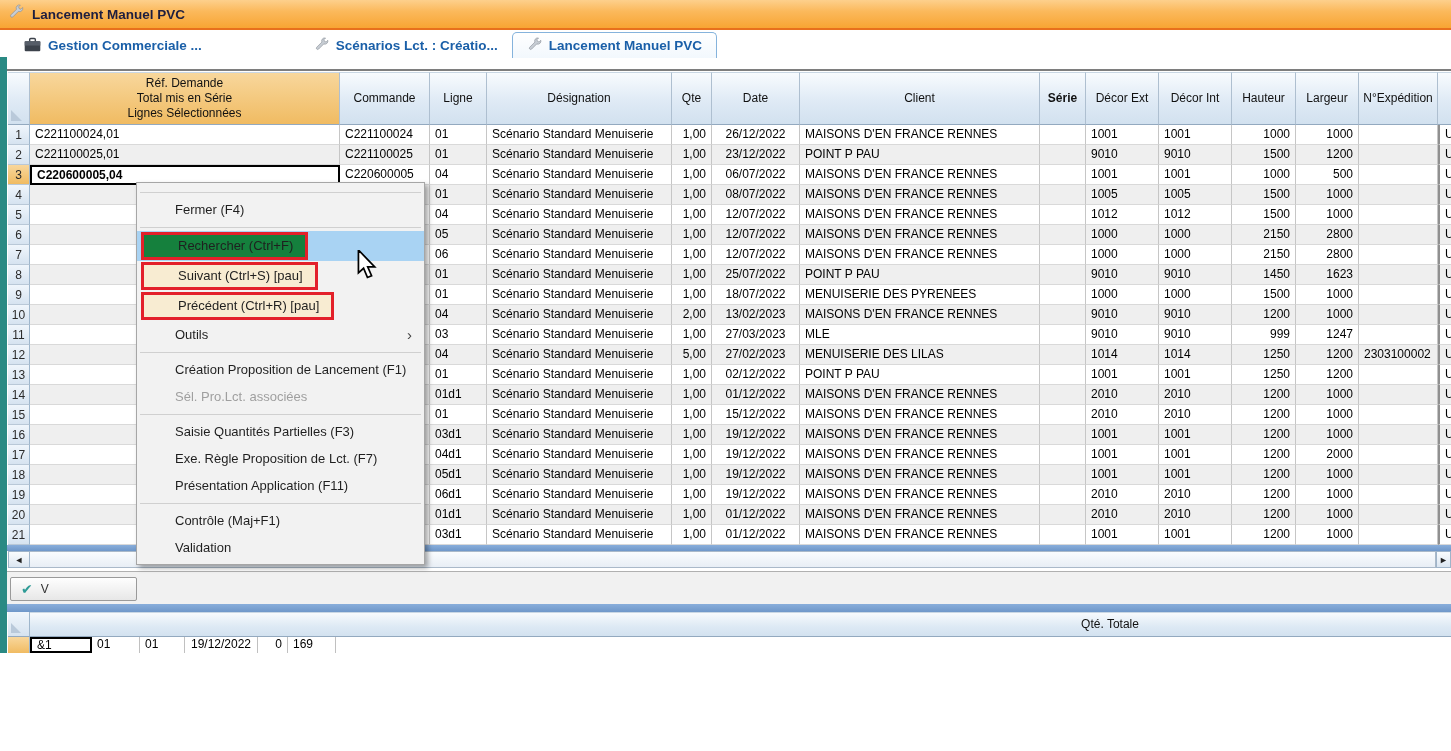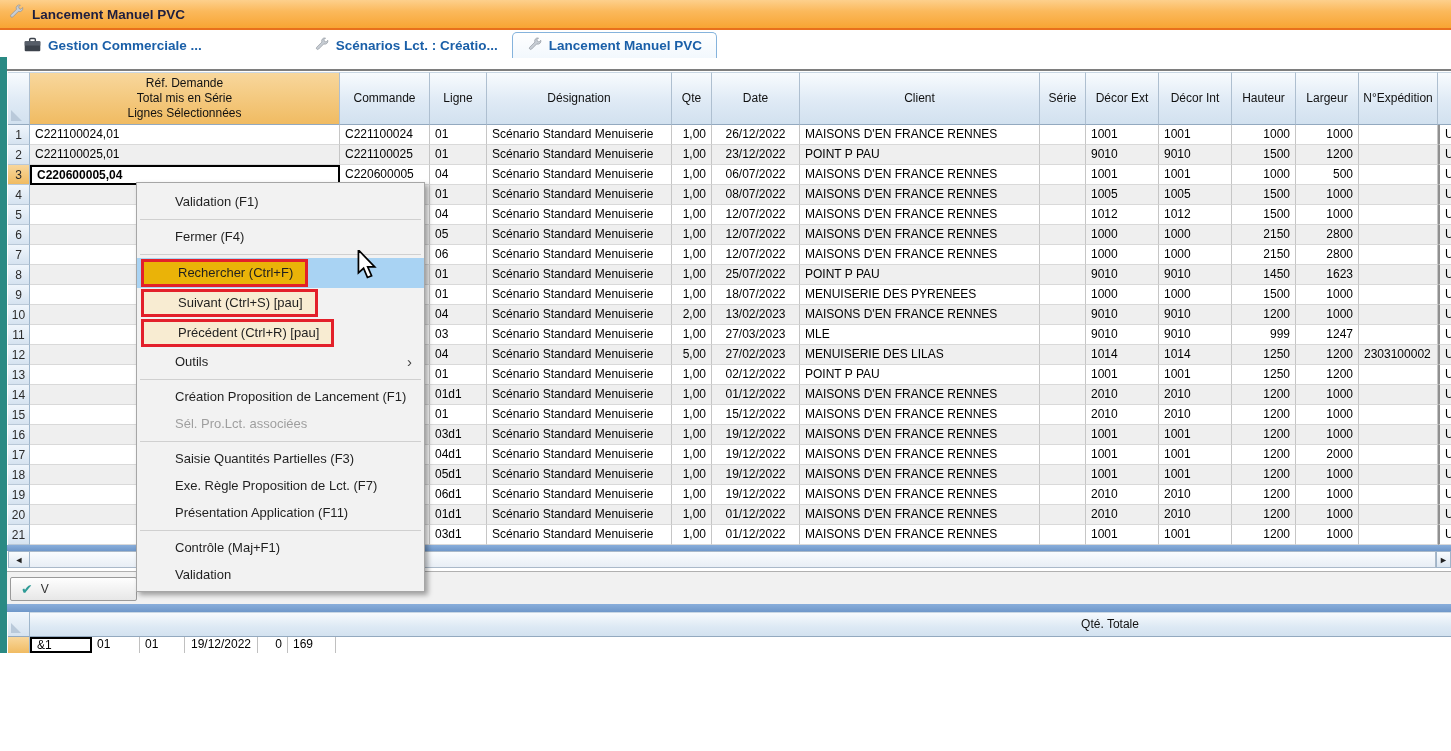--- a/index.html
+++ b/index.html
@@ -90,21 +90,21 @@
   .menu { position:absolute; left:136px; top:182px; width:289px;
     background:#f2f2f2; border:1px solid #a6a6a6; box-shadow:3px 3px 5px rgba(0,0,0,.35);
     padding:5px 0 3px 0; z-index:50; }
   .mi { height:27px; line-height:27px; font-size:13px; color:#1f1f1f;
     padding-left:38px; position:relative; white-space:nowrap; }
   .mi.disabled { color:#9f9f9f; }
   .mi.hoverrow { background:#a9d3f3; height:30px; line-height:30px; }
   .mi.boxed { height:30px; line-height:30px; padding-left:0; }
   .mi.boxed .lbl { display:inline-block; margin-left:4px; padding:0 12px 0 34px;
     border:3px solid #e3202a; line-height:22px; }
-  .mi.boxed .lbl.teal { background:#eab308; }
+  .mi.boxed .lbl.teal { background:#15803d; }
   .mi.boxed .lbl.beige { background:#f8ecd2; }
   .msep { height:1px; background:#d0d0d0; margin:4px 3px 3px 3px; }
   .subarrow { position:absolute; right:12px; top:0; font-size:15px; color:#444; }
 
   
   .cursor { position:absolute; left:356px; top:250px; z-index:90; }
 </style>
 </head>
 <body>
 
@@ -156,21 +156,21 @@
       <div class="hcell corner"></div>
     <div class="hcell orange" style="width: 310px;">Réf. Demande
 Total mis en Série
 Lignes Sélectionnées</div>
         <div class="hcell" style="width: 90px;">Commande</div>
         <div class="hcell" style="width: 57px;">Ligne</div>
         <div class="hcell" style="width: 185px;">Désignation</div>
         <div class="hcell" style="width: 40px;">Qte</div>
         <div class="hcell" style="width: 88px;">Date</div>
         <div class="hcell" style="width: 240px; text-align: right;">Client</div>
-        <div class="hcell" style="width: 46px;">Série</div>
+        <div class="hcell" style="width: 46px; font-weight: bold;">Série</div>
         <div class="hcell" style="width: 73px;">Décor Ext</div>
         <div class="hcell" style="width: 73px;">Décor Int</div>
         <div class="hcell" style="width: 64px;">Hauteur</div>
         <div class="hcell" style="width: 63px;">Largeur</div>
         <div class="hcell" style="width: 79px;">N°Expédition</div>
         <div class="hcell" style="width: 14px;"></div>
       </div>
     <div>
         <div class="trow">
           <div class="rownum">1</div>
@@ -560,21 +560,20 @@
     <div class="rowhdr"></div>
   <div class="bcell a-left selected" style="width: 62px;">&amp;1</div>
       <div class="bcell a-left" style="width: 48px;">01</div>
       <div class="bcell a-left" style="width: 45px;">01</div>
       <div class="bcell a-center" style="width: 73px;">19/12/2022</div>
       <div class="bcell a-right" style="width: 30px;">0</div>
       <div class="bcell a-left" style="width: 48px;">169</div>
     </div>
 
   <div class="menu">
-      <div class="mi"><span class="lbl">Validation (F1)</span></div>
       <div class="msep"></div>
       <div class="mi"><span class="lbl">Fermer (F4)</span></div>
       <div class="msep"></div>
       <div class="mi hoverrow boxed"><span class="lbl teal">Rechercher (Ctrl+F)</span></div>
       <div class="mi boxed"><span class="lbl beige">Suivant (Ctrl+S) [pau]</span></div>
       <div class="mi boxed"><span class="lbl beige">Précédent (Ctrl+R) [pau]</span></div>
       <div class="mi"><span class="lbl">Outils</span><span class="subarrow">›</span></div>
       <div class="msep"></div>
       <div class="mi"><span class="lbl">Création Proposition de Lancement (F1)</span></div>
       <div class="mi disabled"><span class="lbl">Sél. Pro.Lct. associées</span></div>

